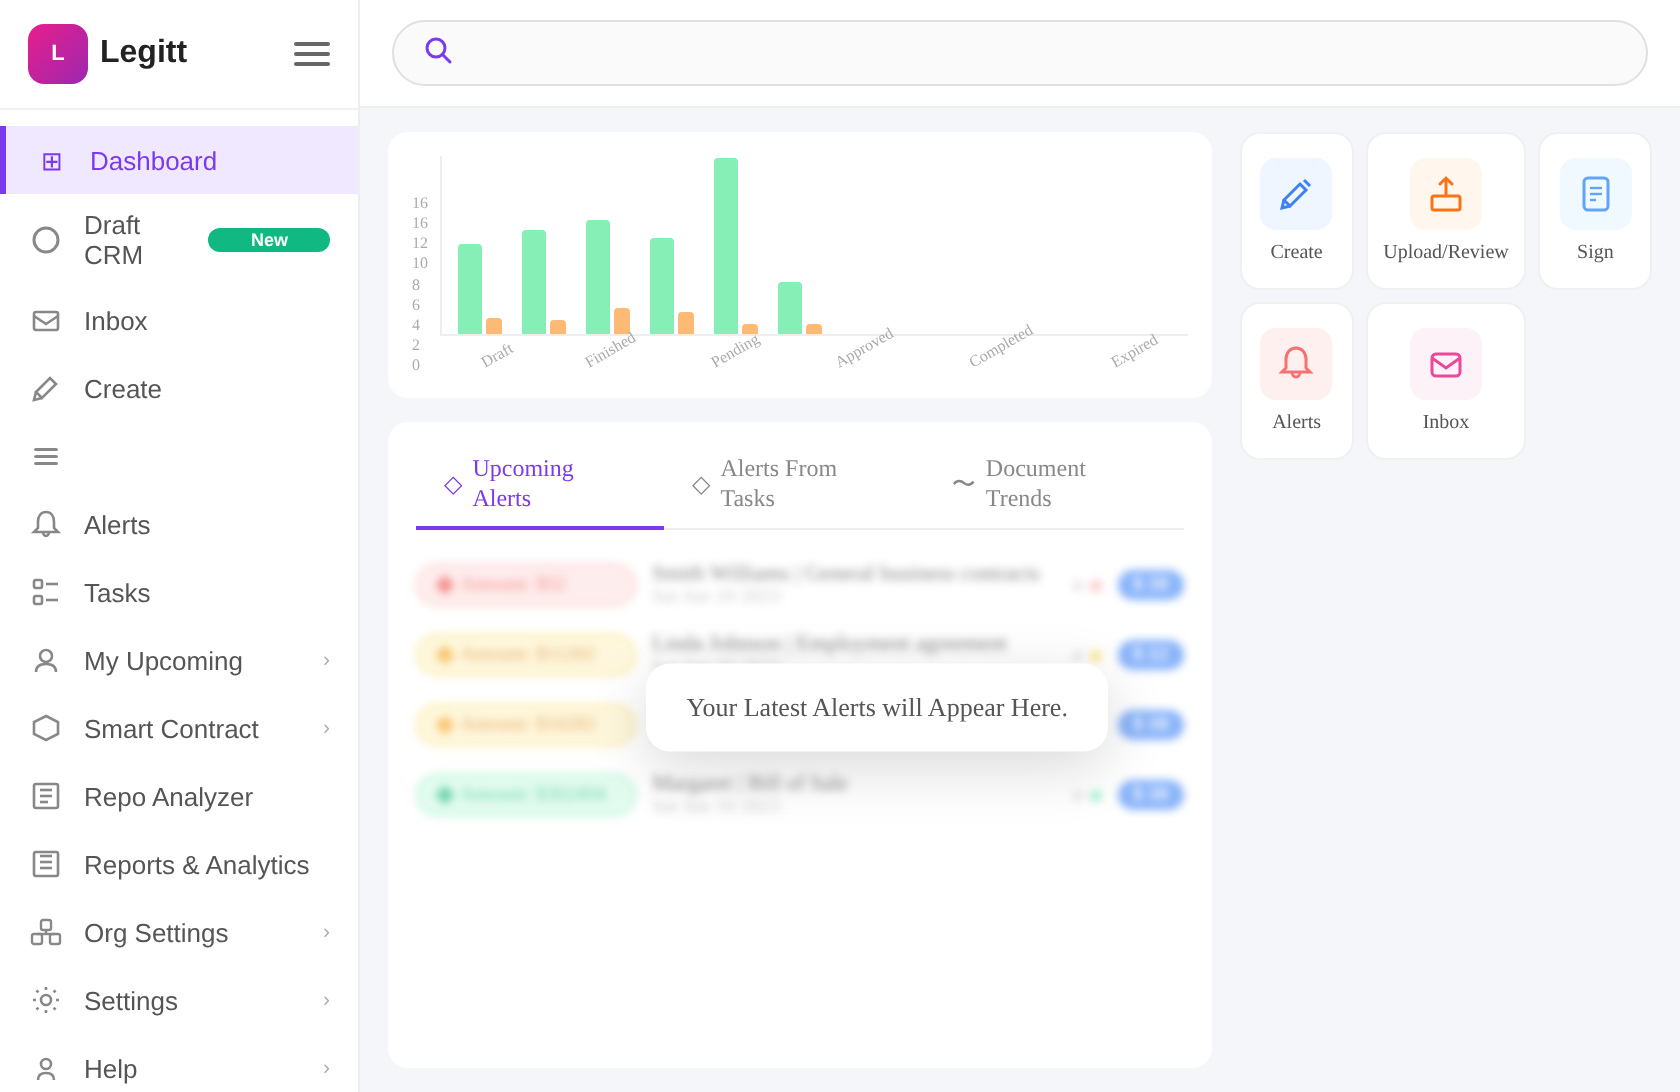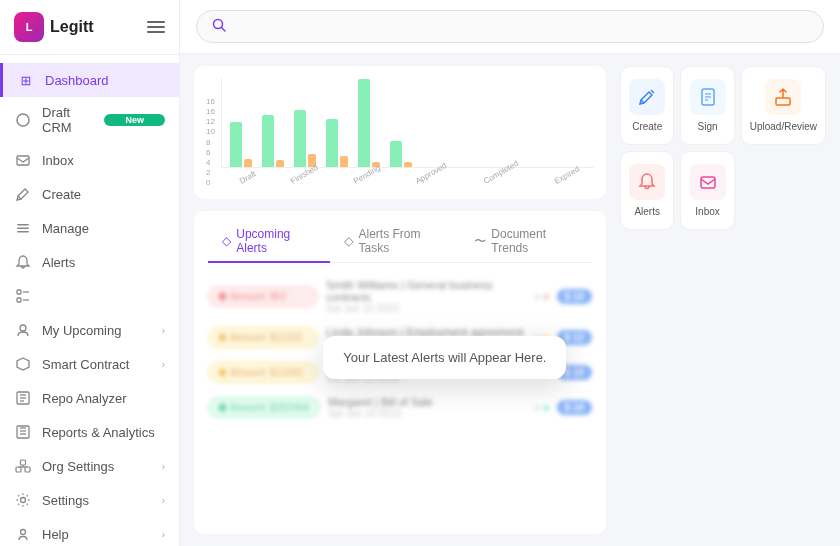--- a/index.html
+++ b/index.html
@@ -22,21 +22,21 @@
     .nav-item .badge { background: #10b981; color: white; font-size: 9px; padding: 1px 21px; border-radius: 8px; font-weight: 600; }
     .nav-item .chevron { font-size: 10px; color: #aaa; }
 
     
     .main { flex: 1; display: flex; flex-direction: column; height: 546px; overflow: hidden; }
     .topbar { background: #fff; padding: 10px 16px; border-bottom: 1px solid #eee; display: flex; align-items: center; gap: 10px; }
     .search-box { flex: 1; display: flex; align-items: center; border: 1px solid #e0e0e0; border-radius: 20px; padding: 6px 14px; gap: 8px; background: #fafafa; }
     .search-box input { border: none; background: transparent; outline: none; font-size: 13px; color: #666; flex: 1; }
     .search-icon { color: #7c3aed; font-size: 14px; }
 
-    .content { flex: 1; display: flex; overflow: hidden; }
+    .content { flex: 1; display: flex; overflow: hidden; font-family: Liberation Serif, serif; }
 
     
     .content-left { flex: 1; padding: 12px 14px; display: flex; flex-direction: column; gap: 12px; overflow: hidden; }
 
     
     .chart-container { background: #fff; border-radius: 10px; padding: 12px; flex-shrink: 0; }
     .bar { border-radius: 2px 2px 0 0; }
     .bar-green { background: #86efb5; }
     .bar-orange { background: #fdba74; }
     .tabs { display: flex; gap: 0; border-bottom: 1px solid #eee; margin-bottom: 10px; }
@@ -115,40 +115,40 @@
       <span class="nav-label">Create</span>
     </div>
     <div class="nav-item">
       <span class="nav-icon">
         <svg width="16" height="16" viewBox="0 0 16 16">
             <rect x="2" y="4" width="12" height="1.5" rx="1" fill="#888"></rect>
             <rect x="2" y="7.5" width="12" height="1.5" rx="1" fill="#888"></rect>
             <rect x="2" y="11" width="12" height="1.5" rx="1" fill="#888"></rect>
           </svg>
       </span>
-      <span class="nav-label">Manage</span>
     </div>
     <div class="nav-item">
       <span class="nav-icon">
         <svg width="16" height="16" viewBox="0 0 16 16">
             <path d="M8 2 C5.5 2 4 4 4 7 L4 10 L2 12 L14 12 L12 10 L12 7 C12 4 10.5 2 8 2" fill="none" stroke="#888" stroke-width="1.3"></path>
             <path d="M6.5 12 C6.5 13.1 7.1 14 8 14 C8.9 14 9.5 13.1 9.5 12" fill="none" stroke="#888" stroke-width="1.3"></path>
           </svg>
       </span>
       <span class="nav-label">Alerts</span>
     </div>
     <div class="nav-item">
       <span class="nav-icon">
         <svg width="16" height="16" viewBox="0 0 16 16">
             <rect x="2" y="2" width="4" height="4" rx="1" fill="none" stroke="#888" stroke-width="1.3"></rect>
             <rect x="2" y="10" width="4" height="4" rx="1" fill="none" stroke="#888" stroke-width="1.3"></rect>
             <line x1="8" y1="4" x2="14" y2="4" stroke="#888" stroke-width="1.3"></line>
             <line x1="8" y1="12" x2="14" y2="12" stroke="#888" stroke-width="1.3"></line>
           </svg>
       </span>
+      <span class="nav-label">Tasks</span>
     </div>
     <div class="nav-item">
       <span class="nav-icon">
         <svg width="16" height="16" viewBox="0 0 16 16">
             <circle cx="8" cy="6" r="3" fill="none" stroke="#888" stroke-width="1.3"></circle>
             <path d="M3 14 C3 11 5 10 8 10 C11 10 13 11 13 14" fill="none" stroke="#888" stroke-width="1.3"></path>
           </svg>
       </span>
       <span class="nav-label">My Upcoming</span>
       <span class="chevron">›</span>
@@ -401,42 +401,42 @@
             <svg width="22" height="22" viewBox="0 0 22 22">
                 <path d="M5 14 L13 6 L16 9 L8 17 Z" fill="none" stroke="#3b82f6" stroke-width="1.5"></path>
                 <path d="M5 14 L4 18 L8 17" fill="none" stroke="#3b82f6" stroke-width="1.5"></path>
                 <line x1="15" y1="4" x2="18" y2="7" stroke="#3b82f6" stroke-width="1.5"></line>
               </svg>
           </div>
           <span class="qa-label">Create</span>
         </div>
 
         <div class="quick-action-card">
+          <div class="qa-icon qa-orange">
+            <svg width="22" height="22" viewBox="0 0 22 22">
+                <rect x="4" y="12" width="14" height="7" rx="1" fill="none" stroke="#f97316" stroke-width="1.5"></rect>
+                <path d="M11 3 L11 11 M8 6 L11 3 L14 6" fill="none" stroke="#f97316" stroke-width="1.5" stroke-linecap="round"></path>
+              </svg>
+          </div>
+          <span class="qa-label">Upload/Review</span>
+        </div>
+
+        <div class="quick-action-card">
           <div class="qa-icon qa-lightblue">
             <svg width="22" height="22" viewBox="0 0 22 22">
                 <rect x="5" y="3" width="12" height="16" rx="2" fill="none" stroke="#60a5fa" stroke-width="1.5"></rect>
                 <line x1="8" y1="8" x2="14" y2="8" stroke="#60a5fa" stroke-width="1.2"></line>
                 <line x1="8" y1="11" x2="14" y2="11" stroke="#60a5fa" stroke-width="1.2"></line>
                 <line x1="8" y1="14" x2="11" y2="14" stroke="#60a5fa" stroke-width="1.2"></line>
               </svg>
           </div>
           <span class="qa-label">Sign</span>
         </div>
 
         <div class="quick-action-card">
-          <div class="qa-icon qa-orange">
-            <svg width="22" height="22" viewBox="0 0 22 22">
-                <rect x="4" y="12" width="14" height="7" rx="1" fill="none" stroke="#f97316" stroke-width="1.5"></rect>
-                <path d="M11 3 L11 11 M8 6 L11 3 L14 6" fill="none" stroke="#f97316" stroke-width="1.5" stroke-linecap="round"></path>
-              </svg>
-          </div>
-          <span class="qa-label">Upload/Review</span>
-        </div>
-
-        <div class="quick-action-card">
           <div class="qa-icon qa-peach">
             <svg width="22" height="22" viewBox="0 0 22 22">
                 <path d="M11 3 C8 3 6 5.5 6 8.5 L6 13 L4 15 L18 15 L16 13 L16 8.5 C16 5.5 14 3 11 3" fill="none" stroke="#f87171" stroke-width="1.5"></path>
                 <path d="M9 15 C9 16.4 9.9 17.5 11 17.5 C12.1 17.5 13 16.4 13 15" fill="none" stroke="#f87171" stroke-width="1.5"></path>
               </svg>
           </div>
           <span class="qa-label">Alerts</span>
         </div>
 
 

